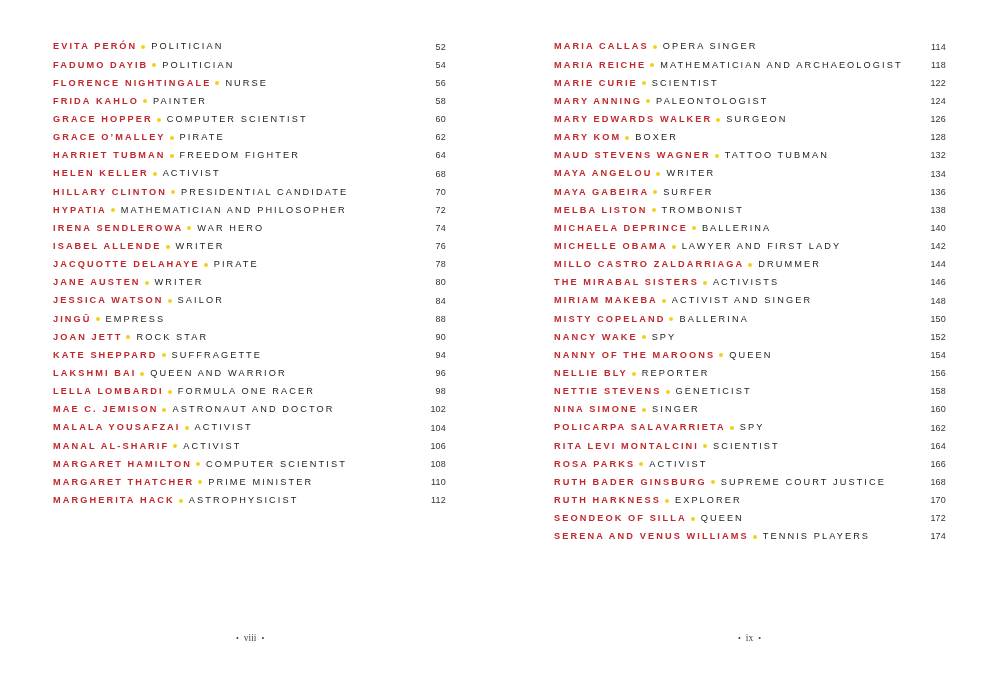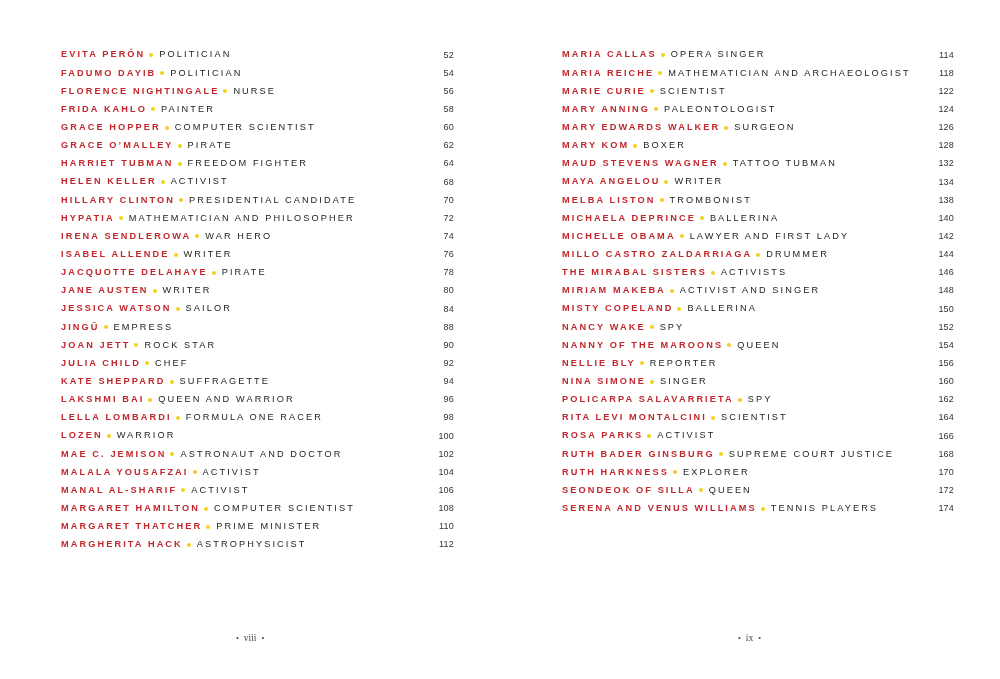--- a/index.html
+++ b/index.html
@@ -22,21 +22,21 @@
     }
     .page {
       position: relative;
       width: 500px;
       height: 679px;
     }
     .toc-list {
       position: absolute;
       top: 38px;
       list-style: none;
-      margin: 8px;
+      margin: 0;
       padding: 0;
     }
     .page-left .toc-list { left: 53px; width: 393px; }
     .page-right .toc-list { left: 554px; width: 392px; }
     .page-right .toc-list { left: 54px; }
     .toc-row {
       height: 18.15px;
       display: flex;
       align-items: center;
       font-size: 9.2px;
@@ -205,53 +205,39 @@
           <span class="toc-page">88</span>
         </li>
         <li class="toc-row">
           <span class="toc-name">JOAN JETT</span>
           <span class="toc-dot"></span>
           <span class="toc-role">ROCK STAR</span>
           <span class="toc-spacer"></span>
           <span class="toc-page">90</span>
         </li>
         <li class="toc-row">
-          <span class="toc-name">JULIA CHILD</span>
-          <span class="toc-dot"></span>
-          <span class="toc-role">CHEF</span>
-          <span class="toc-spacer"></span>
-          <span class="toc-page">92</span>
-        </li>
-        <li class="toc-row">
           <span class="toc-name">KATE SHEPPARD</span>
           <span class="toc-dot"></span>
           <span class="toc-role">SUFFRAGETTE</span>
           <span class="toc-spacer"></span>
           <span class="toc-page">94</span>
         </li>
         <li class="toc-row">
           <span class="toc-name">LAKSHMI BAI</span>
           <span class="toc-dot"></span>
           <span class="toc-role">QUEEN AND WARRIOR</span>
           <span class="toc-spacer"></span>
           <span class="toc-page">96</span>
         </li>
         <li class="toc-row">
           <span class="toc-name">LELLA LOMBARDI</span>
           <span class="toc-dot"></span>
           <span class="toc-role">FORMULA ONE RACER</span>
           <span class="toc-spacer"></span>
           <span class="toc-page">98</span>
-        </li>
-        <li class="toc-row">
-          <span class="toc-name">LOZEN</span>
-          <span class="toc-dot"></span>
-          <span class="toc-role">WARRIOR</span>
-          <span class="toc-spacer"></span>
-          <span class="toc-page">100</span>
         </li>
         <li class="toc-row">
           <span class="toc-name">MAE C. JEMISON</span>
           <span class="toc-dot"></span>
           <span class="toc-role">ASTRONAUT AND DOCTOR</span>
           <span class="toc-spacer"></span>
           <span class="toc-page">102</span>
         </li>
         <li class="toc-row">
           <span class="toc-name">MALALA YOUSAFZAI</span>
@@ -347,20 +333,27 @@
           <span class="toc-page">132</span>
         </li>
         <li class="toc-row">
           <span class="toc-name">MAYA ANGELOU</span>
           <span class="toc-dot"></span>
           <span class="toc-role">WRITER</span>
           <span class="toc-spacer"></span>
           <span class="toc-page">134</span>
         </li>
         <li class="toc-row">
+          <span class="toc-name">MAYA GABEIRA</span>
+          <span class="toc-dot"></span>
+          <span class="toc-role">SURFER</span>
+          <span class="toc-spacer"></span>
+          <span class="toc-page">136</span>
+        </li>
+        <li class="toc-row">
           <span class="toc-name">MELBA LISTON</span>
           <span class="toc-dot"></span>
           <span class="toc-role">TROMBONIST</span>
           <span class="toc-spacer"></span>
           <span class="toc-page">138</span>
         </li>
         <li class="toc-row">
           <span class="toc-name">MICHAELA DEPRINCE</span>
           <span class="toc-dot"></span>
           <span class="toc-role">BALLERINA</span>
@@ -415,20 +408,27 @@
           <span class="toc-role">QUEEN</span>
           <span class="toc-spacer"></span>
           <span class="toc-page">154</span>
         </li>
         <li class="toc-row">
           <span class="toc-name">NELLIE BLY</span>
           <span class="toc-dot"></span>
           <span class="toc-role">REPORTER</span>
           <span class="toc-spacer"></span>
           <span class="toc-page">156</span>
+        </li>
+        <li class="toc-row">
+          <span class="toc-name">NETTIE STEVENS</span>
+          <span class="toc-dot"></span>
+          <span class="toc-role">GENETICIST</span>
+          <span class="toc-spacer"></span>
+          <span class="toc-page">158</span>
         </li>
         <li class="toc-row">
           <span class="toc-name">NINA SIMONE</span>
           <span class="toc-dot"></span>
           <span class="toc-role">SINGER</span>
           <span class="toc-spacer"></span>
           <span class="toc-page">160</span>
         </li>
         <li class="toc-row">
           <span class="toc-name">POLICARPA SALAVARRIETA</span>

